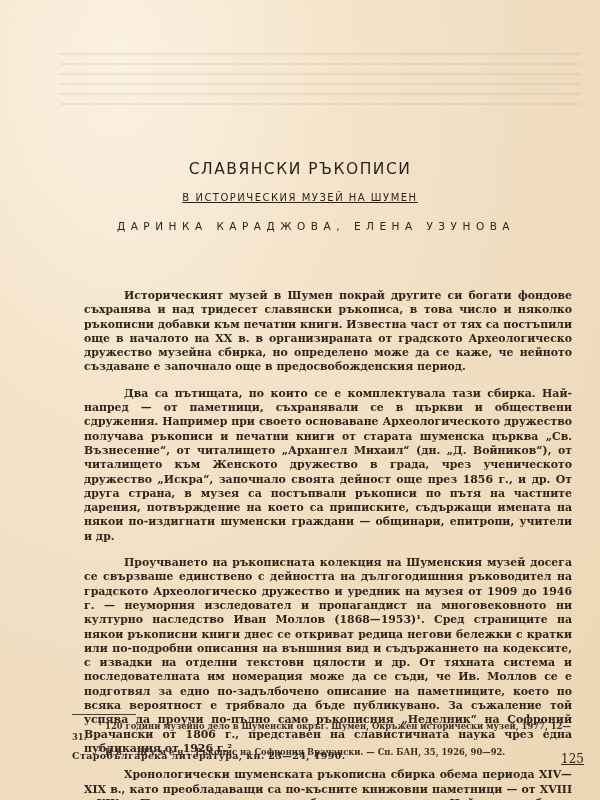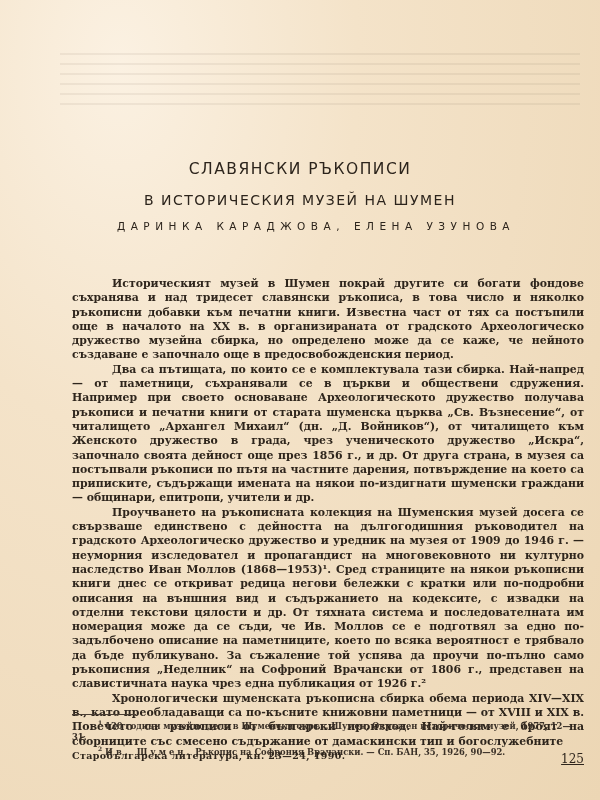--- a/index.html
+++ b/index.html
@@ -14,33 +14,33 @@
     position:absolute; left:60px; top:45px; width:520px; height:90px;
     opacity:0.07; overflow:hidden;
   }
   .bleed .ln { height:2px; background:#5a4a3a; margin:8px 0; }
   .title {
     position:absolute; left:0; width:600px; text-align:center;
     font-family:"DejaVu Sans", sans-serif; font-weight:normal;
     color:#2c241c; letter-spacing:1.5px;
   }
   .t1 { top:160px; font-size:15.5px; }
-  .t2 { top:192px; font-size:14px; }
+  .t2 { top:192px; font-size:10px;text-decoration:underline; }
   .authors {
     position:absolute; top:220px; left:0; width:600px; text-align:center;
     font-family:"DejaVu Sans", sans-serif; font-size:10.5px; letter-spacing:5.5px;
     color:#2c241c;
     padding-left:16px;
   }
   .body {
     position:absolute; left:72px; top:277px; width:512px;
     font-size:10.9px; line-height:14.3px; text-align:justify;
     font-weight:bold; color:#2e251c;
   }
-  .body p { margin:0; text-indent:40px; }
+  .body p { margin:12px; text-indent:40px; }
   .rule { position:absolute; left:72px; top:714px; width:64px; height:1px; background:#4a3e33; }
   .notes {
     position:absolute; left:72px; top:717px; width:512px;
     font-size:8.4px; line-height:11px; font-weight:bold; color:#3a3027;
   }
   .notes p { margin:0; text-indent:26px; }
   .notes sup { font-size:6px; }
   .spaced { letter-spacing:3px; }
   .journal {
     position:absolute; left:72px; top:750px;

